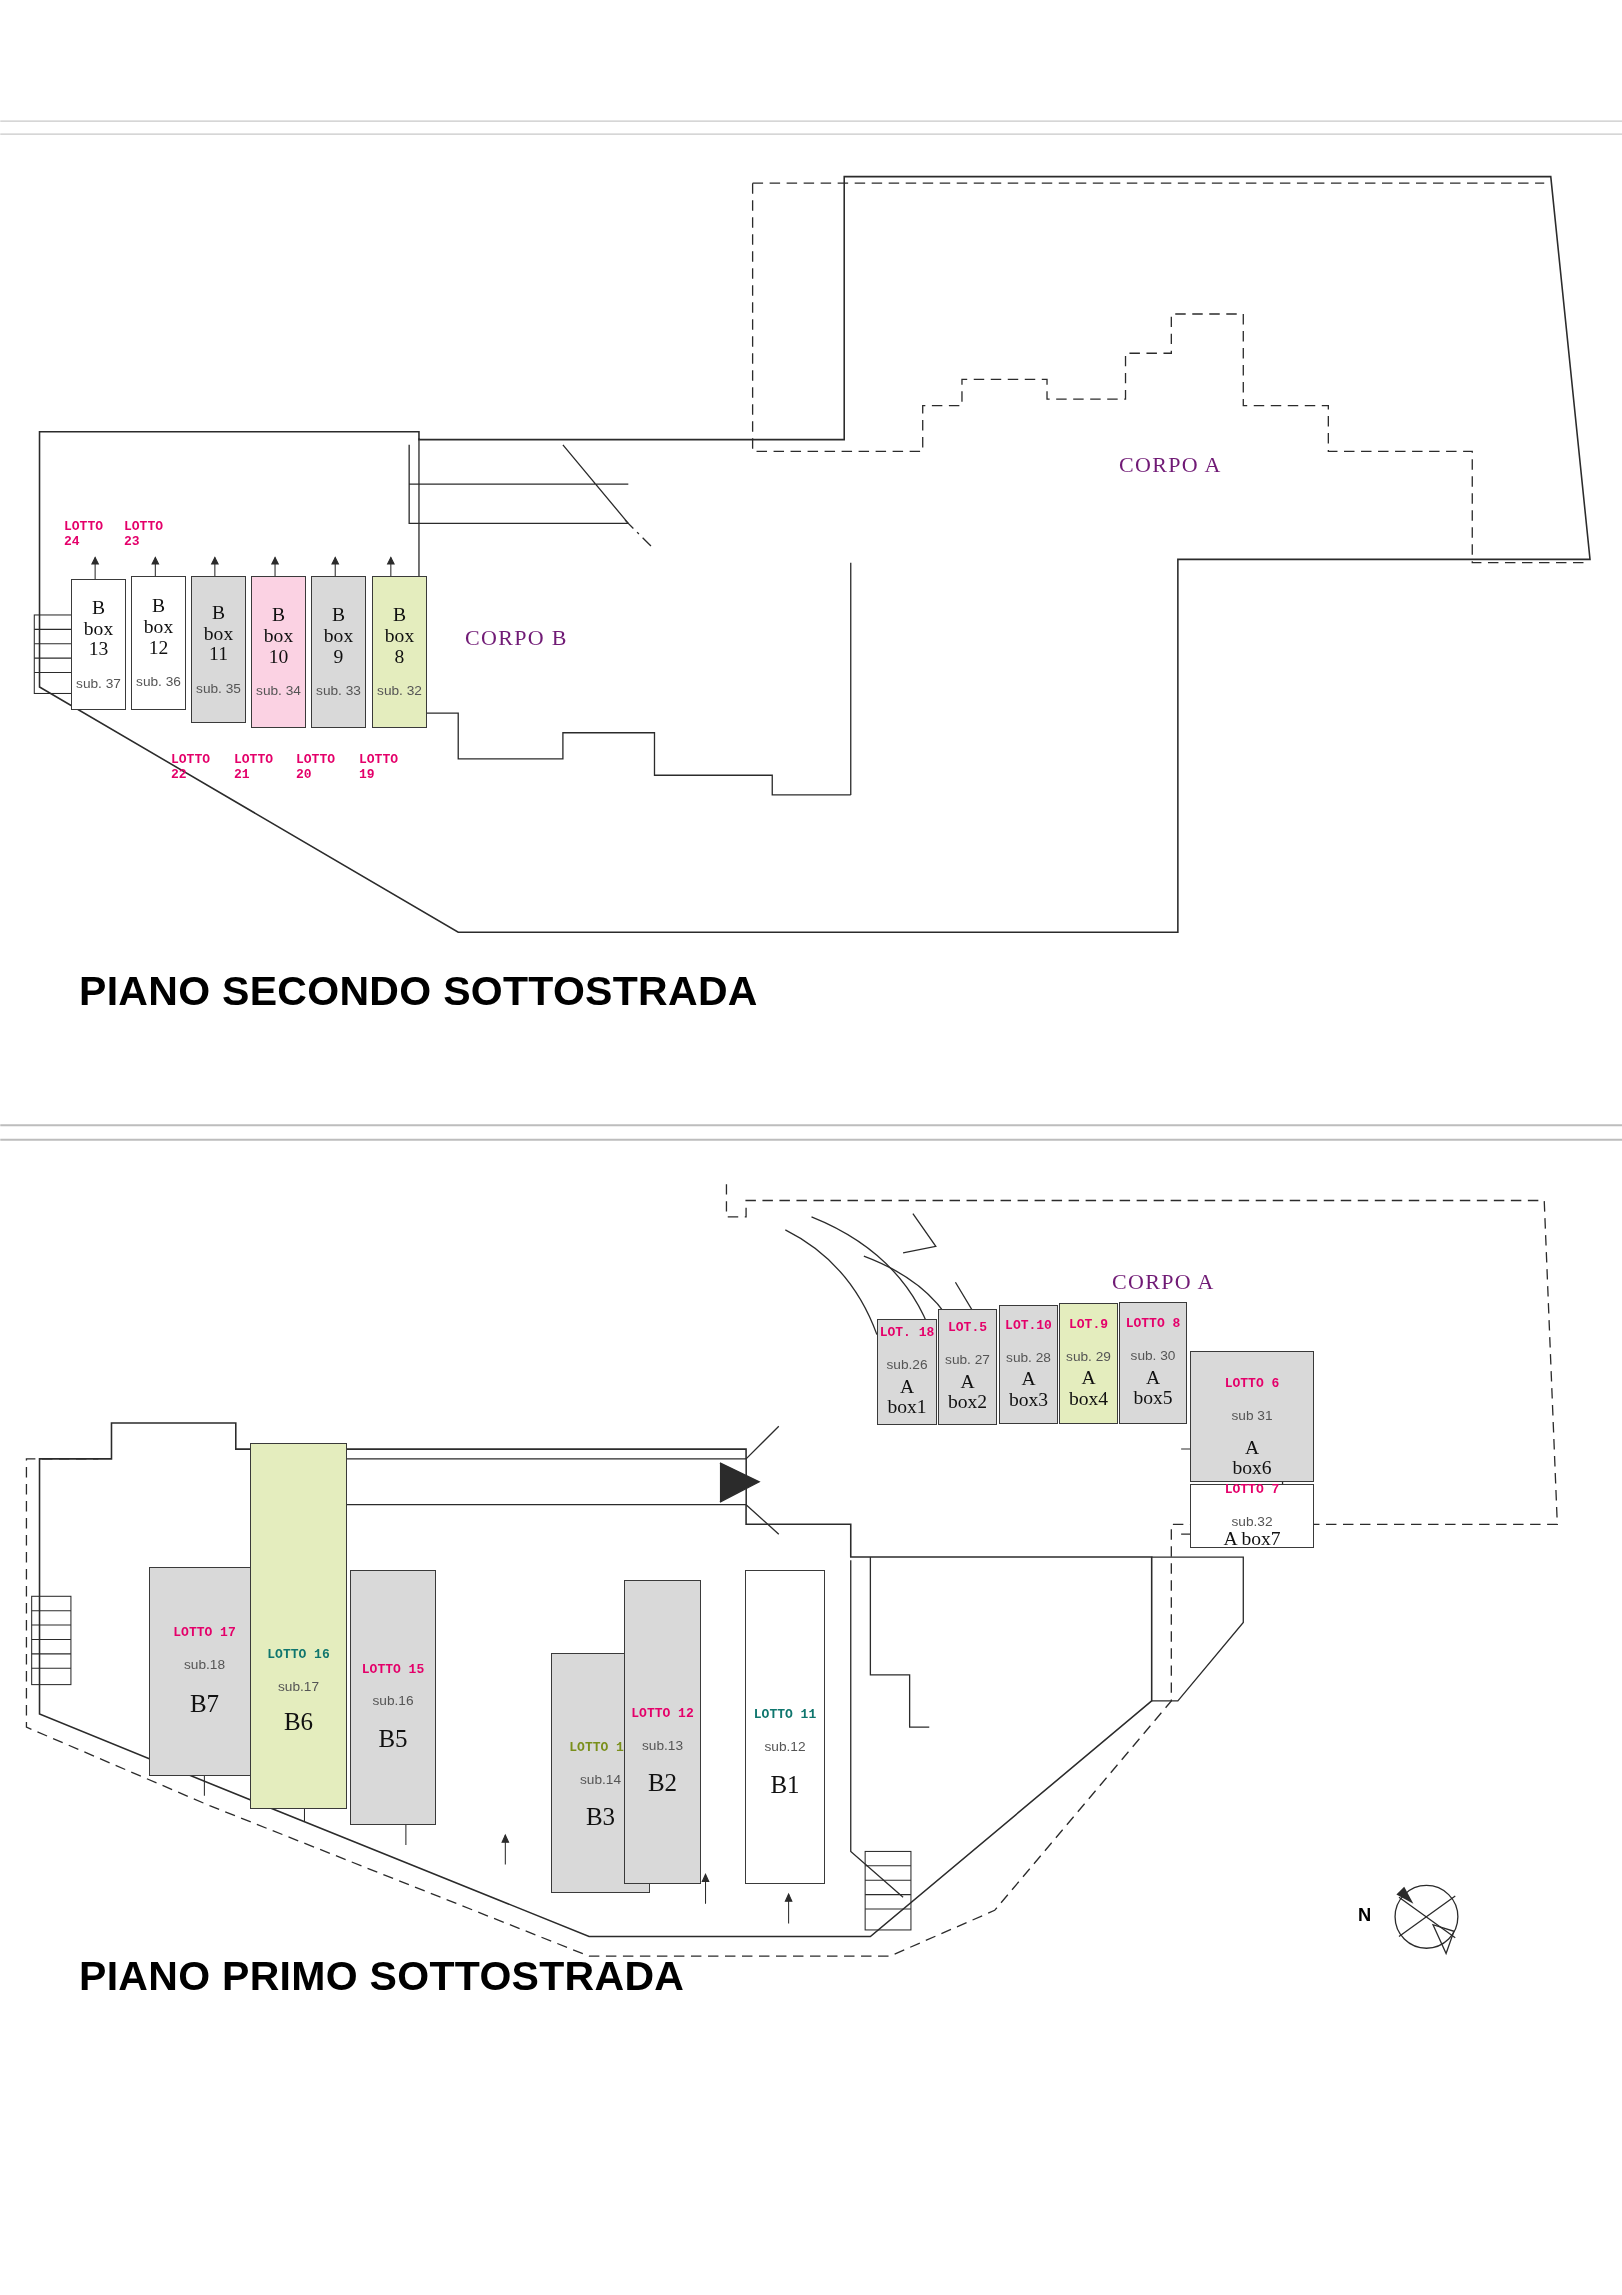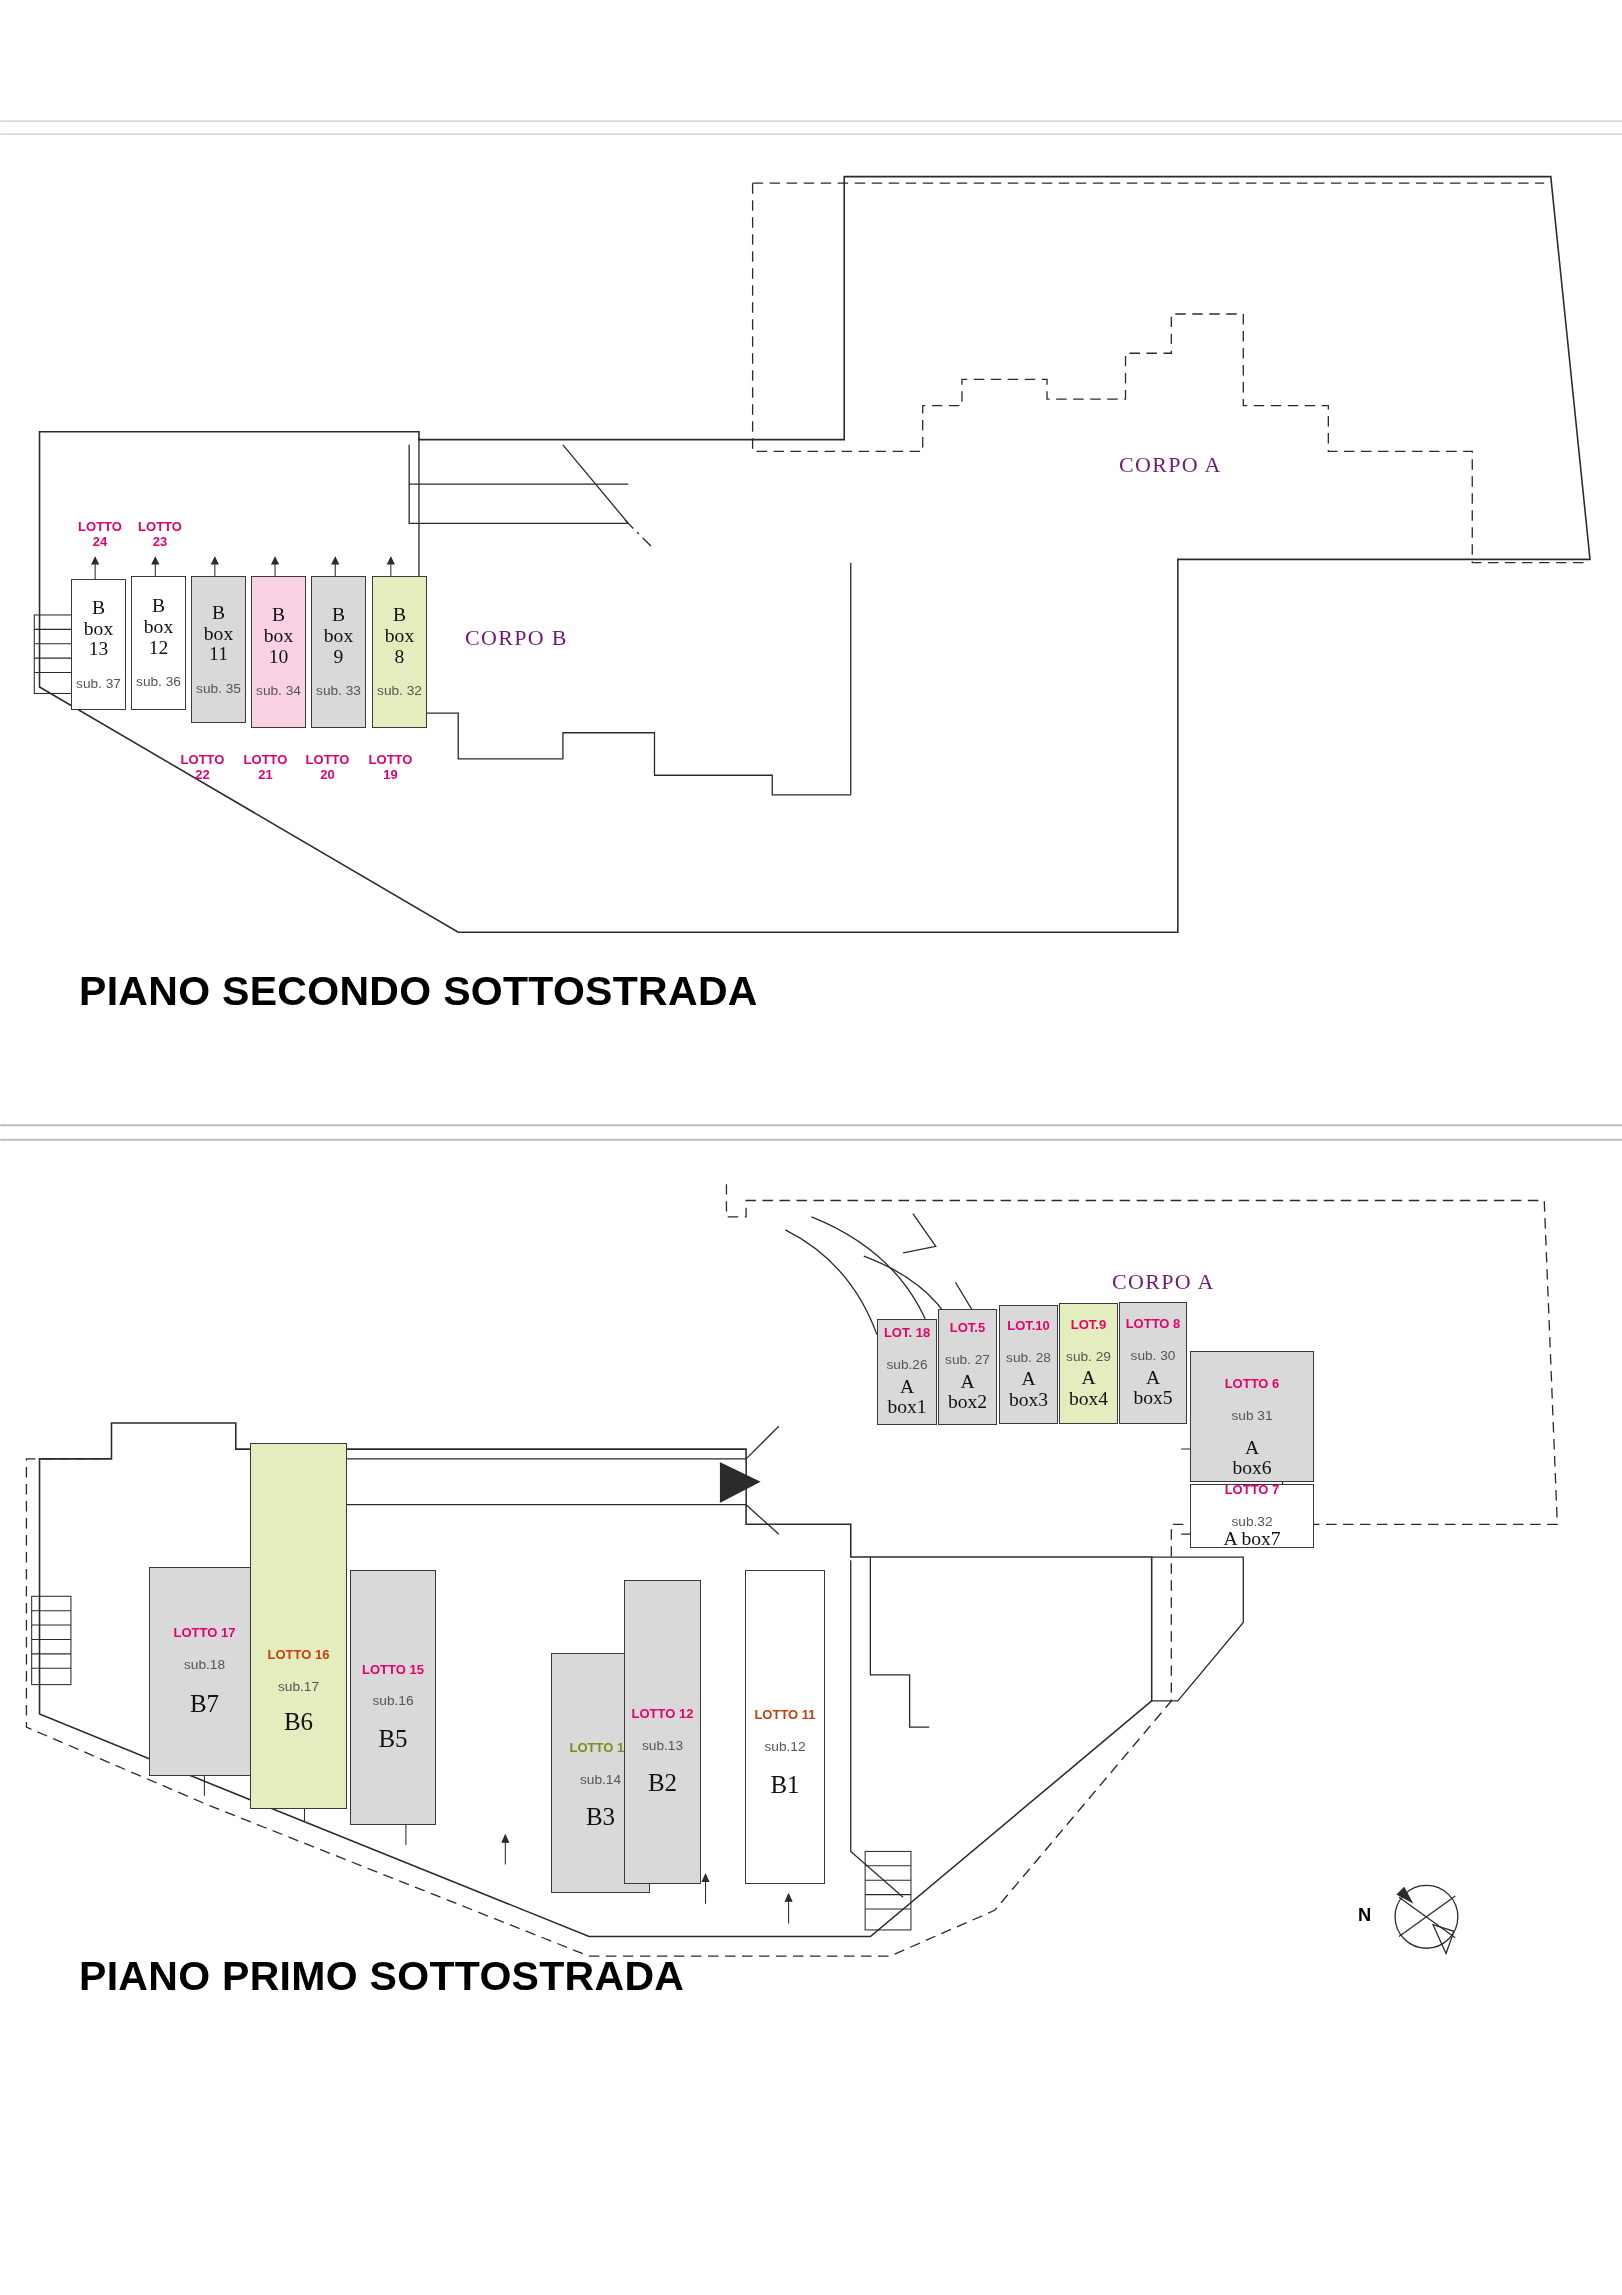--- a/index.html
+++ b/index.html
@@ -65,29 +65,28 @@
   }
   .cell .sub {
     font-family: "Liberation Sans", sans-serif;
     font-size: 13.7px;
     color: #555;
     margin-top: 17px;
   }
 
   .lotto {
     position: absolute;
-    font-family: Liberation Sans, sans-serif;
+    font-family: Liberation Mono, monospace;
     font-weight: bold;
     font-size: 13px;
     color: #e4006a;
     white-space: nowrap;
-    text-align: center;
     line-height: 1.15;
   }
-  .lotto.orange { color: #c2410c; }
+  .lotto.orange { color: #0f766e; }
   .lotto.olive  { color: #7a8f1b; }
 
   
   svg.overlay {
     position: absolute;
     left: 0; top: 0;
     width: 1623px;
     height: 2295px;
     pointer-events: none;
   }

